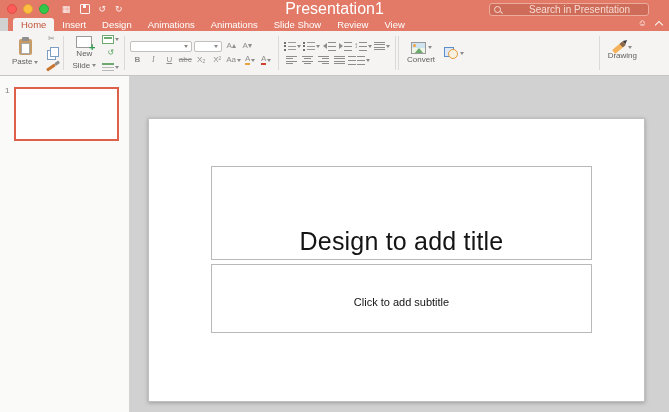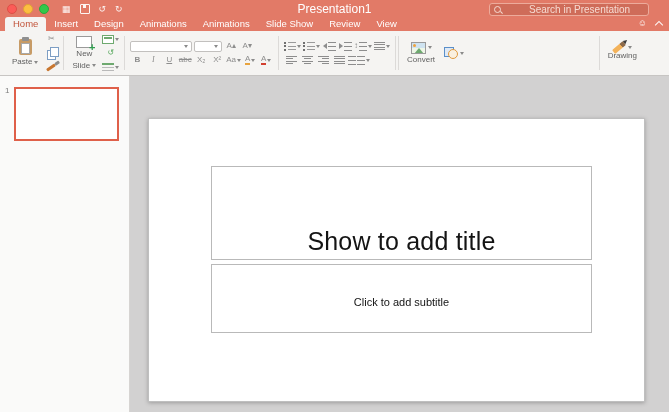--- a/index.html
+++ b/index.html
@@ -10,28 +10,28 @@
   .titlebar{position:absolute;top:0;left:0;right:0;height:18px;background:#e27a67;display:flex;align-items:center;}
   .lights{display:flex;gap:6px;margin-left:7px;z-index:2;}
   .light{width:10px;height:10px;border-radius:50%;box-sizing:border-box;}
   .l-red{background:#fc5b57;border:1px solid #dd4f46;}
   .l-yellow{background:#fdbe41;border:1px solid #e0a436;}
   .l-green{background:#34c84a;border:1px solid #2aa83d;}
   .qat{display:flex;gap:9px;margin-left:13px;align-items:center;color:rgba(255,255,255,.92);font-size:9px;z-index:2;}
   .qat .glyph{line-height:1;}
   .i-save{width:8px;height:8px;border:1px solid rgba(255,255,255,.92);border-radius:1px;position:relative;}
   .i-save::before{content:"";position:absolute;top:0;left:2px;width:3px;height:3px;background:rgba(255,255,255,.92);}
-  .tb-title{position:absolute;left:0;right:0;top:0;height:18px;display:flex;align-items:center;justify-content:center;color:#ffffff;font-size:12px;z-index:1;}
+  .tb-title{position:absolute;left:0;right:0;top:0;height:18px;display:flex;align-items:center;justify-content:center;color:#ffffff;font-size:16px;z-index:1;}
   .search{position:absolute;right:20px;top:3px;width:150px;height:11px;background:#cf6c59;border:1px solid #edab9b;border-radius:3px;display:flex;align-items:center;gap:4px;padding:0 4px;z-index:2;}
   .search .txt{font-size:10px;color:#f6dbd2;white-space:nowrap;margin-left:24px;}
   .mag{width:5px;height:5px;border:1px solid #f6dbd2;border-radius:50%;position:relative;flex:0 0 auto;}
   .mag::after{content:"";position:absolute;width:3px;height:1px;background:#f6dbd2;transform:rotate(45deg);right:-3px;bottom:-1px;}
 
   
-  .tabrow{position:absolute;top:18px;left:0;right:0;height:13px;background:#e27a67;display:flex;align-items:flex-end;padding-left:5px;}
+  .tabrow{position:absolute;top:18px;left:8px;right:0;height:13px;background:#e27a67;display:flex;align-items:center;padding-left:5px;}
   .tab{font-size:9.5px;color:#ffffff;padding:1px 8px 2px;border-radius:3px 3px 0 0;white-space:nowrap;}
   .tab.active{background:#f5f4f2;color:#c2543a;}
   .tabrow-right{position:absolute;right:7px;top:19px;display:flex;gap:9px;align-items:center;color:rgba(255,255,255,.95);}
   .smiley{font-size:9px;line-height:1;}
   .chev-up{width:5px;height:5px;border-left:1.5px solid rgba(255,255,255,.95);border-top:1.5px solid rgba(255,255,255,.95);transform:rotate(45deg);margin-top:2px;}
 
   
   .ribbon{position:absolute;top:31px;left:0;right:0;height:45px;background:#f5f4f2;border-bottom:1px solid #c7c5c3;display:flex;align-items:stretch;padding:2px 5px;box-sizing:border-box;}
   .rgroup{display:flex;align-items:center;gap:3px;padding:0 4px;}
   .vdiv{width:1px;background:#dcdad8;margin:3px 1px;flex:0 0 auto;}
@@ -352,21 +352,21 @@
   </div>
 
   <div class="main">
     <div class="panel">
       <span class="slidenum">1</span>
       <div class="thumb"></div>
     </div>
     <div class="canvas">
       <div class="slide">
         <div class="ph ph-title">
-          <span class="ph-txt">Show to add title</span>
+          <span class="ph-txt">Design to add title</span>
         </div>
         <div class="ph ph-sub">
           <span class="ph-txt">Click to add subtitle</span>
         </div>
       </div>
     </div>
   </div>
 
 </div>
 

